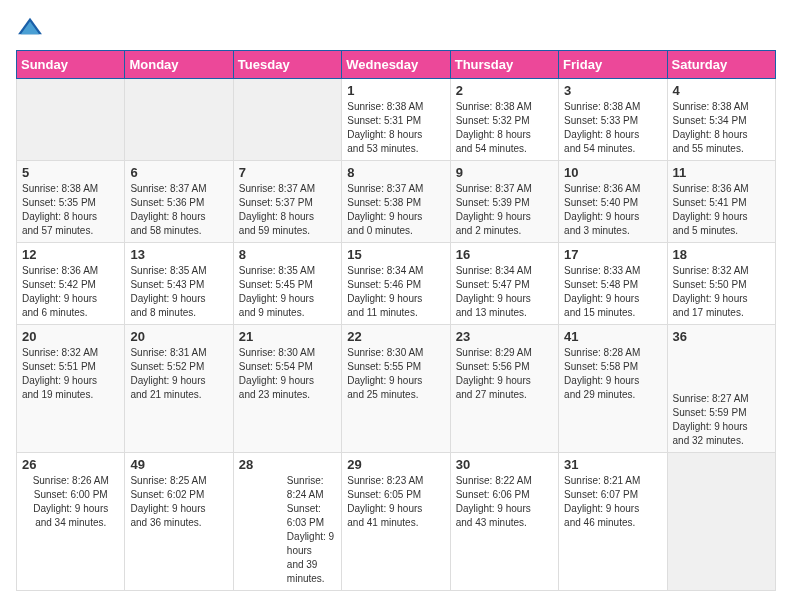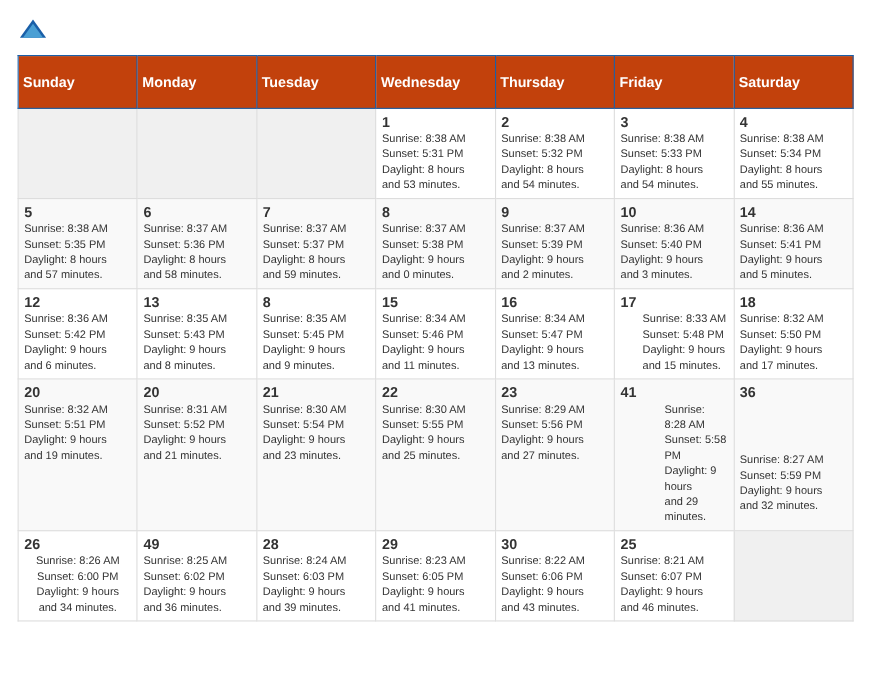--- a/index.html
+++ b/index.html
@@ -50,25 +50,25 @@
     .location-title {
       font-size: 16px;
       color: #555;
     }
     .calendar {
       width: 100%;
       border-collapse: collapse;
       border: 1px solid #ccc;
     }
     .calendar th {
-      background-color: #c2410c;
+      background-color: #ec4899;
       color: #fff;
       font-size: 13px;
       font-weight: bold;
-      padding: 16px 4px;
+      padding: 6px 4px;
       text-align: left;
       border: 1px solid #1a5fa8;
     }
     .calendar td {
       width: 14.28%;
       vertical-align: top;
       border: 1px solid #ddd;
       padding: 4px 5px;
       background: #fff;
       min-height: 80px;
@@ -194,21 +194,21 @@
 and 2 minutes.</div>
           </td>
           <td>
             <div class="day-number">10</div>
             <div class="day-info" style="white-space: pre-line;">Sunrise: 8:36 AM
 Sunset: 5:40 PM
 Daylight: 9 hours
 and 3 minutes.</div>
           </td>
           <td>
-            <div class="day-number">14</div>
+            <div class="day-number">11</div>
             <div class="day-info" style="white-space: pre-line;">Sunrise: 8:36 AM
 Sunset: 5:41 PM
 Daylight: 9 hours
 and 5 minutes.</div>
           </td>
         </tr>
         <tr>
           <td>
             <div class="day-number">12</div>
             <div class="day-info" style="white-space: pre-line;">Sunrise: 8:36 AM
@@ -239,21 +239,21 @@
           </td>
           <td>
             <div class="day-number">16</div>
             <div class="day-info" style="white-space: pre-line;">Sunrise: 8:34 AM
 Sunset: 5:47 PM
 Daylight: 9 hours
 and 13 minutes.</div>
           </td>
           <td>
             <div class="day-number">17</div>
-            <div class="day-info" style="white-space: pre-line; margin-left: 20px;">Sunrise: 8:33 AM
+            <div class="day-info" style="white-space: pre-line;">Sunrise: 8:33 AM
 Sunset: 5:48 PM
 Daylight: 9 hours
 and 15 minutes.</div>
           </td>
           <td>
             <div class="day-number">18</div>
             <div class="day-info" style="white-space: pre-line;">Sunrise: 8:32 AM
 Sunset: 5:50 PM
 Daylight: 9 hours
 and 17 minutes.</div>
@@ -290,21 +290,21 @@
           </td>
           <td>
             <div class="day-number">23</div>
             <div class="day-info" style="white-space: pre-line;">Sunrise: 8:29 AM
 Sunset: 5:56 PM
 Daylight: 9 hours
 and 27 minutes.</div>
           </td>
           <td>
             <div class="day-number">41</div>
-            <div class="day-info" style="white-space: pre-line; margin-left: 40px;">Sunrise: 8:28 AM
+            <div class="day-info" style="white-space: pre-line;">Sunrise: 8:28 AM
 Sunset: 5:58 PM
 Daylight: 9 hours
 and 29 minutes.</div>
           </td>
           <td>
             <div class="day-number">36</div>
             <div class="day-info" style="white-space: pre-line; margin-top: 48px;">Sunrise: 8:27 AM
 Sunset: 5:59 PM
 Daylight: 9 hours
 and 32 minutes.</div>
@@ -320,41 +320,41 @@
           </td>
           <td>
             <div class="day-number">49</div>
             <div class="day-info" style="white-space: pre-line;">Sunrise: 8:25 AM
 Sunset: 6:02 PM
 Daylight: 9 hours
 and 36 minutes.</div>
           </td>
           <td>
             <div class="day-number">28</div>
-            <div class="day-info" style="white-space: pre-line;">Sunrise: 8:24 AM
+            <div class="day-info" style="white-space: pre-line; margin-left: 48px;">Sunrise: 8:24 AM
 Sunset: 6:03 PM
 Daylight: 9 hours
 and 39 minutes.</div>
           </td>
           <td>
             <div class="day-number">29</div>
             <div class="day-info" style="white-space: pre-line;">Sunrise: 8:23 AM
 Sunset: 6:05 PM
 Daylight: 9 hours
 and 41 minutes.</div>
           </td>
           <td>
             <div class="day-number">30</div>
             <div class="day-info" style="white-space: pre-line;">Sunrise: 8:22 AM
 Sunset: 6:06 PM
 Daylight: 9 hours
 and 43 minutes.</div>
           </td>
           <td>
-            <div class="day-number">25</div>
+            <div class="day-number">31</div>
             <div class="day-info" style="white-space: pre-line;">Sunrise: 8:21 AM
 Sunset: 6:07 PM
 Daylight: 9 hours
 and 46 minutes.</div>
           </td>
           <td class="empty"></td>
         </tr>
       </tbody>
   </table>
 </div>

